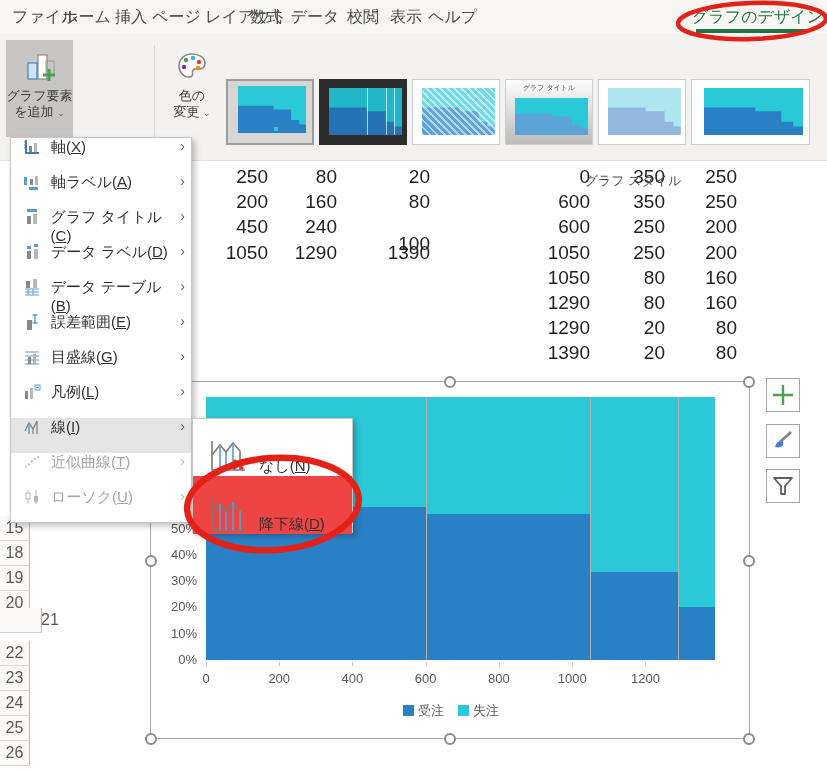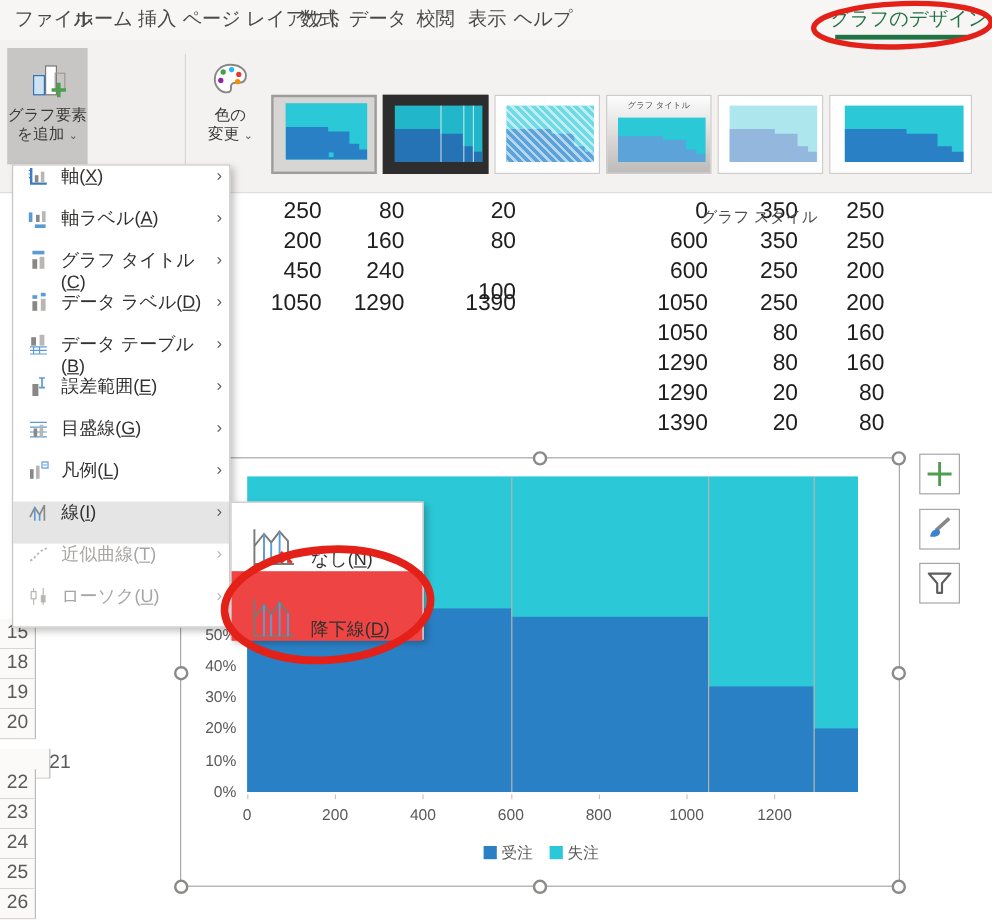--- a/index.html
+++ b/index.html
@@ -205,21 +205,21 @@
     <div class="abs cell" style="left: 653px; top: 316px;">80</div>
     <div class="abs cell" style="left: 506px; top: 341px;">1390</div>
     <div class="abs cell" style="left: 581px; top: 341px;">20</div>
     <div class="abs cell" style="left: 653px; top: 341px;">80</div>
   </div>
 <div id="rowhdrs">
     <div class="abs rowhdr" style="top: 516px;">15</div>
     <div class="abs rowhdr" style="top: 541px;">18</div>
     <div class="abs rowhdr" style="top: 566px;">19</div>
     <div class="abs rowhdr" style="top: 591px;">20</div>
-    <div class="abs rowhdr" style="top: 624px; padding-left: 41px;">21</div>
+    <div class="abs rowhdr" style="top: 608px; padding-left: 41px;">21</div>
     <div class="abs rowhdr" style="top: 641px;">22</div>
     <div class="abs rowhdr" style="top: 666px;">23</div>
     <div class="abs rowhdr" style="top: 691px;">24</div>
     <div class="abs rowhdr" style="top: 716px;">25</div>
     <div class="abs rowhdr" style="top: 741px;">26</div>
   </div>
 
 <div class="abs chart">
   <div class="abs plot" id="plot">
       <div class="seg" style="left: 0px; width: 219.712px; height: 153.417px; background: rgb(42, 128, 197);"></div>

